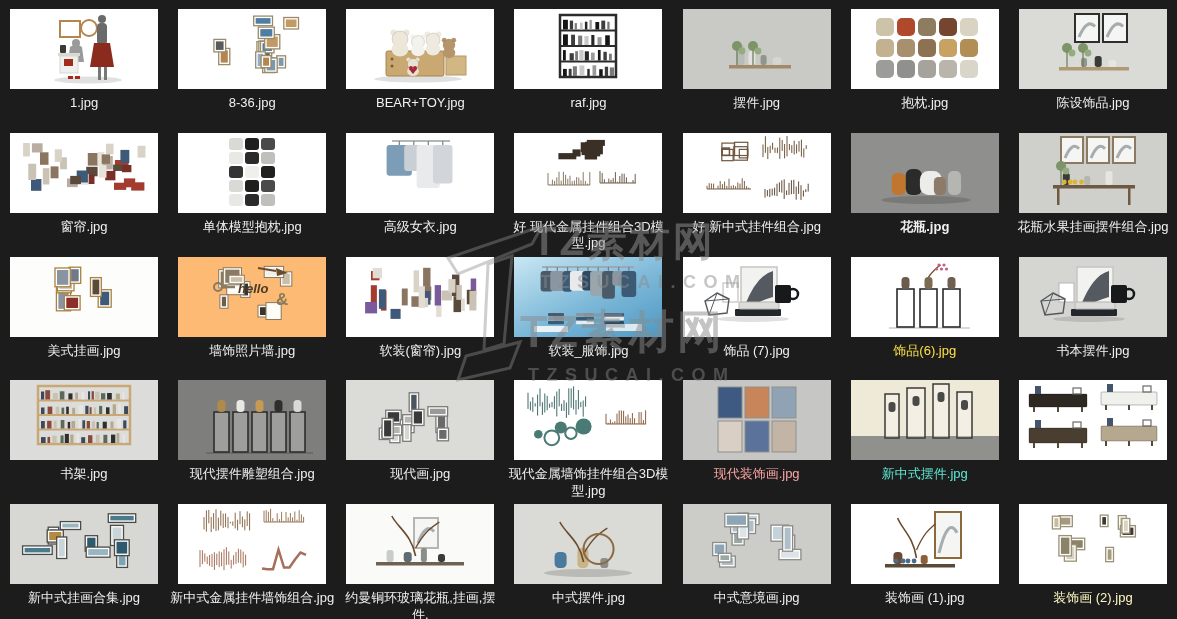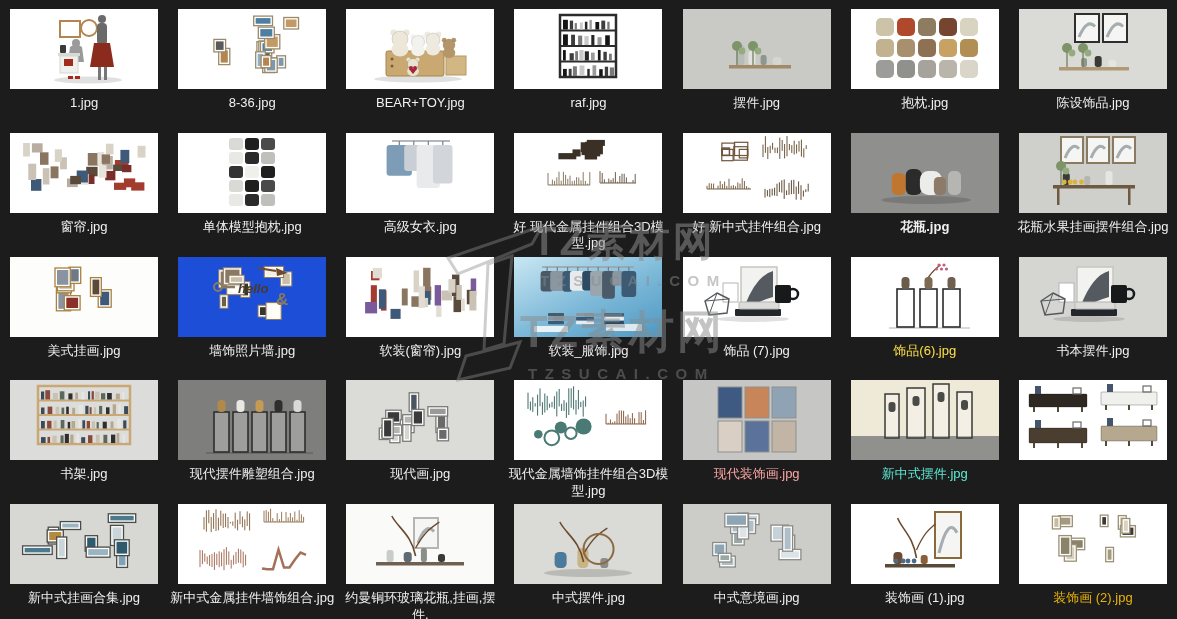--- a/index.html
+++ b/index.html
@@ -30,21 +30,21 @@
   .watermark{
     position:absolute;left:448px;top:208px;width:420px;height:200px;
     z-index:6;pointer-events:none;
   }
   .wm-logo{position:absolute;left:-6px;top:10px;opacity:.42}
   .wm-g{position:absolute;left:84px;white-space:nowrap;color:rgba(138,138,138,.55)}
   .wm-g1{top:6px}
   .wm-g2{top:94px;left:72px;color:rgba(138,138,138,.5)}
   .wm-title{font-size:40px;font-weight:bold;letter-spacing:3px}
   .wm-g2 .wm-title{font-size:45px}
-  .wm-url{font-size:15px;font-weight:bold;letter-spacing:7.5px;margin-top:3px;padding-left:8px;opacity:.9}
+  .wm-url{font-size:18px;font-weight:bold;letter-spacing:7.5px;margin-top:3px;padding-left:8px;opacity:.9}
 </style>
 </head>
 <body style="background: rgb(28, 28, 28);">
 
 <div class="grid">
   <div class="cell">
     <div class="thumb" style="background: rgb(255, 255, 255);">
         <svg viewBox="0 0 148 80" width="148" height="80" xmlns="http://www.w3.org/2000/svg">
           <ellipse cx="78" cy="71" rx="34" ry="3.5" fill="rgba(0,0,0,.12)"></ellipse>
           <rect x="50" y="12" width="20" height="16" fill="none" stroke="#b5854f" stroke-width="2"></rect>
@@ -516,21 +516,21 @@
           <rect x="45.0" y="11.0" width="15.3" height="18.8" fill="#fff" stroke="#a8823f" stroke-width="1.3"></rect>
           <rect x="47.0" y="13.0" width="11.3" height="14.8" fill="#8a94a0"></rect>
           <rect x="80.5" y="20.6" width="10.8" height="18.8" fill="#fff" stroke="#a8823f" stroke-width="1.3"></rect>
           <rect x="82.5" y="22.6" width="6.8" height="14.8" fill="#5b4a3a"></rect>
         </svg>
       </div>
     <div class="label" style="color: rgb(240, 240, 240);">美式挂画.jpg</div>
   </div>
 
   <div class="cell">
-    <div class="thumb" style="background: #1d4ed8;">
+    <div class="thumb" style="background: #fdba74;">
         <svg viewBox="0 0 148 80" width="148" height="80" xmlns="http://www.w3.org/2000/svg">
           <rect x="40.7" y="12.6" width="20.0" height="18.3" fill="#fbf9f4" stroke="#8a7a62" stroke-width="1"></rect>
           <rect x="42.7" y="14.6" width="16.0" height="14.3" fill="#8a7a62"></rect>
           <rect x="58.8" y="24.5" width="9.5" height="9.1" fill="#fbf9f4" stroke="#8a7a62" stroke-width="1"></rect>
           <rect x="60.8" y="26.5" width="5.5" height="5.1" fill="#f2efe8"></rect>
           <rect x="62.7" y="24.6" width="9.3" height="15.8" fill="#fbf9f4" stroke="#8a7a62" stroke-width="1"></rect>
           <rect x="64.7" y="26.6" width="5.3" height="11.8" fill="#3a352c"></rect>
           <rect x="102.4" y="14.8" width="11.4" height="14.3" fill="#fbf9f4" stroke="#8a7a62" stroke-width="1"></rect>
           <rect x="104.4" y="16.8" width="7.4" height="10.3" fill="#c9bfa8"></rect>
           <rect x="48.7" y="26.8" width="17.5" height="10.9" fill="#fbf9f4" stroke="#8a7a62" stroke-width="1"></rect>
@@ -1133,21 +1133,21 @@
           <rect x="39.9" y="31.6" width="12.5" height="20.3" fill="#fff" stroke="#9a9176" stroke-width="1.3"></rect>
           <rect x="41.9" y="33.6" width="8.5" height="16.3" fill="#8a8269"></rect>
           <rect x="101.4" y="21.6" width="15.0" height="11.3" fill="#fff" stroke="#9a9176" stroke-width="1.3"></rect>
           <rect x="103.4" y="23.6" width="11.0" height="7.3" fill="#3a3a36"></rect>
           <rect x="102.9" y="14.5" width="7.9" height="14.7" fill="#fff" stroke="#9a9176" stroke-width="1.3"></rect>
           <rect x="104.9" y="16.5" width="3.9" height="10.7" fill="#d9d2bc"></rect>
           <rect x="86.7" y="43.4" width="7.8" height="14.3" fill="#fff" stroke="#9a9176" stroke-width="1.3"></rect>
           <rect x="88.7" y="45.4" width="3.8" height="10.3" fill="#a59a7d"></rect>
         </svg>
       </div>
-    <div class="label" style="color: #eab308; text-align: center;">装饰画 (2).jpg</div>
+    <div class="label" style="color: #fef9c3; text-align: center;">装饰画 (2).jpg</div>
   </div>
 </div>
 
 <div class="watermark">
   <svg class="wm-logo" width="130" height="190" viewBox="0 0 130 190">
     <g fill="none" stroke="#8d8d8d" stroke-width="3">
       <polygon points="6,40 100,8 90,26 16,56"></polygon>
       <polygon points="46,46 70,38 62,126 42,132"></polygon>
       <polygon points="24,138 78,124 68,150 16,162"></polygon>
     </g>

